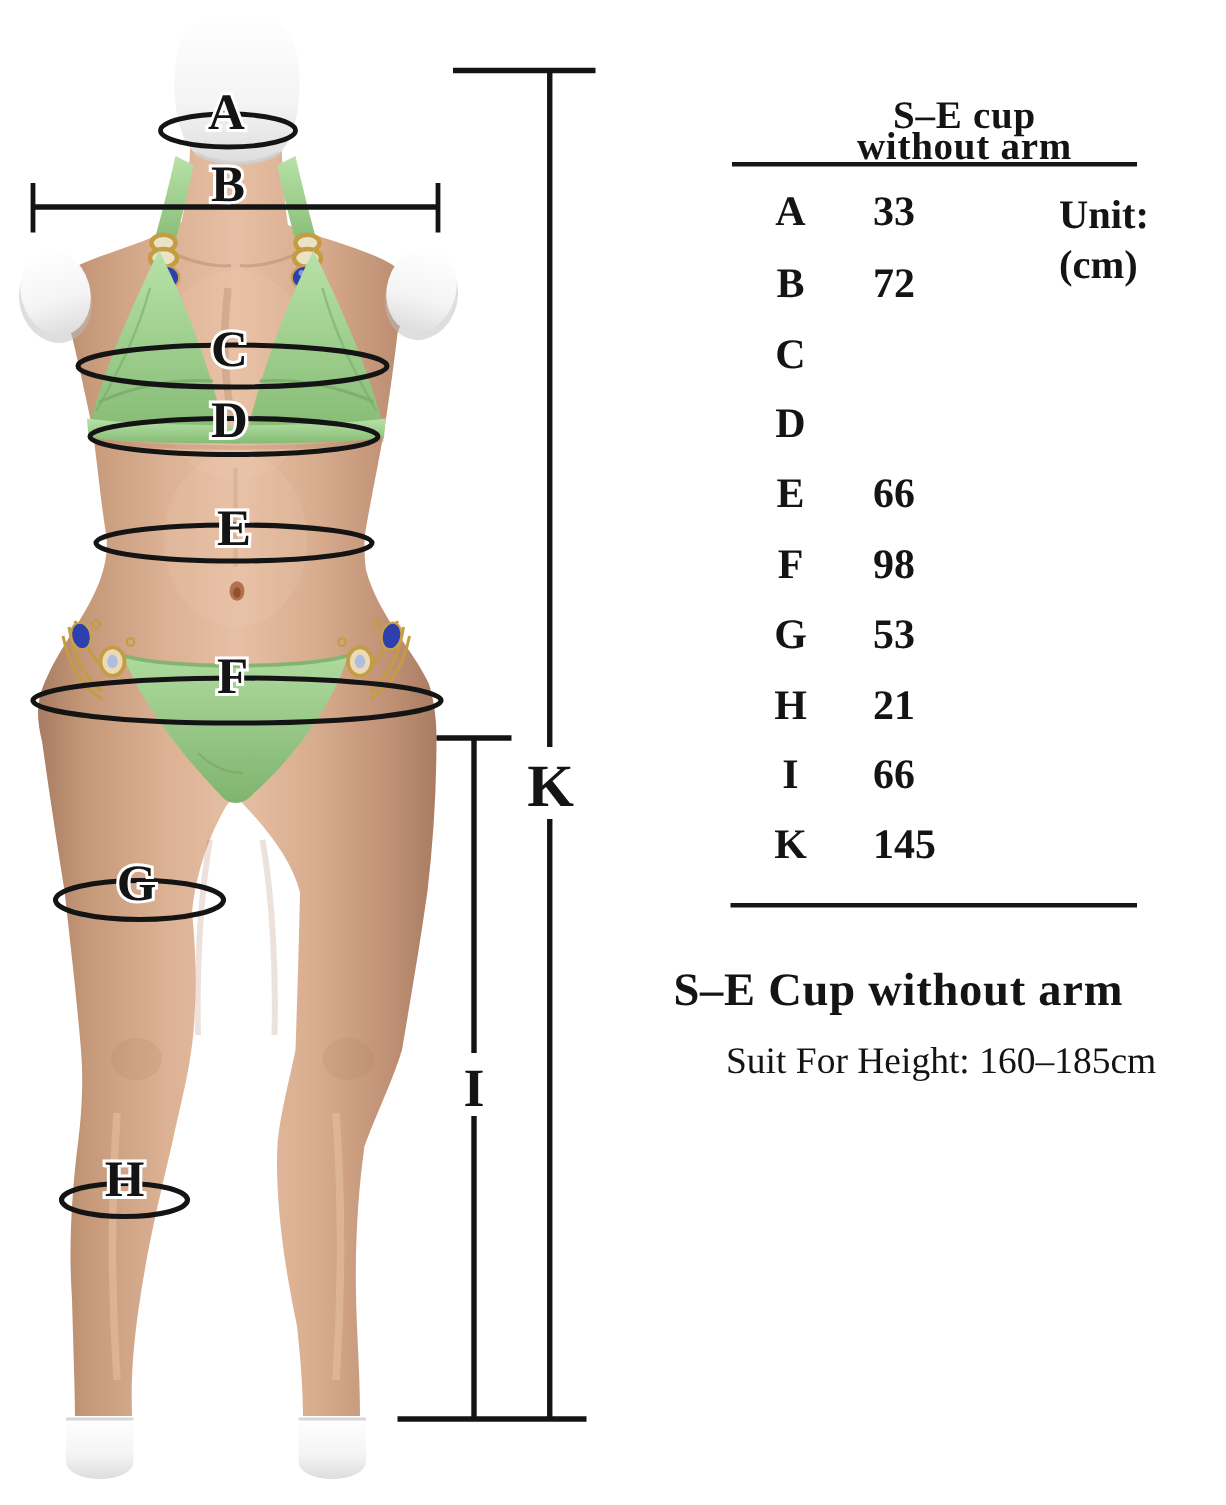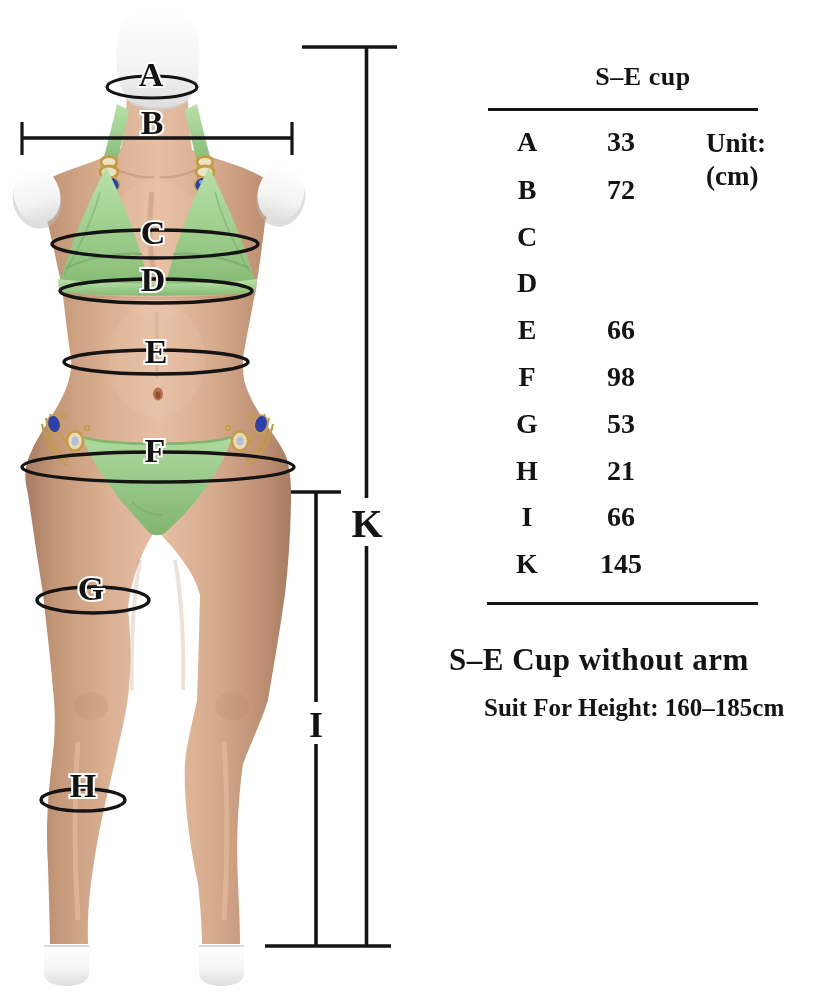--- a/index.html
+++ b/index.html
@@ -14,24 +14,24 @@
     font-weight:700;fill:#141414;stroke:#ffffff;stroke-width:4px;paint-order:stroke;
     text-anchor:middle;
   }
   .tbl-header{
     left:493px;top:66px;width:300px;text-align:center;
     font-size:26px;line-height:21px;font-weight:700;letter-spacing:.5px;
   }
   .rule{background:#161616;height:3px;}
   .t-row{left:0;width:817px;height:32px;line-height:32px;font-weight:700;font-size:28px;}
   .t-key{position:absolute;left:492px;width:70px;text-align:center;}
-  .t-val{position:absolute;left:556px;width:130px;text-align:center;}
+  .t-val{position:absolute;left:582px;width:130px;}
   .unit-block{left:706px;top:127px;font-size:27px;font-weight:700;line-height:33px;}
   .details-title{left:449px;top:642px;width:360px;font-size:31px;font-weight:700;letter-spacing:.5px;}
-  .suit-lines{left:484px;top:692px;width:333px;font-size:25px;font-weight:700;line-height:31px;}
+  .suit-lines{left:484px;top:692px;width:333px;font-size:25px;font-weight:400;line-height:31px;}
 </style>
 </head>
 <body>
 
 <div class="canvas">
 
   <svg class="abs" style="left:0;top:0" width="460" height="1003" viewBox="0 0 460 1003">
     <defs>
       <linearGradient id="skin" x1="0" y1="0" x2="1" y2="0">
         <stop offset="0" stop-color="#a87c63"></stop>
@@ -234,20 +234,21 @@
       <text class="fig-label" x="91" y="600" font-size="34">G</text>
       <text class="fig-label" x="83" y="797" font-size="34">H</text>
       <text class="fig-label" x="316" y="737" font-size="36">I</text>
       <text class="fig-label" x="367" y="537" font-size="40">K</text>
     </g>
   </svg>
 
   <div>
     <div class="abs tbl-header">
       <div>S–E cup</div>
+      <div>without arm</div>
     </div>
     <div class="abs rule" style="left:488px;top:108px;width:270px;"></div>
 
     <div class="abs t-row" style="top:126px;">
       <span class="t-key">A</span>
       <span class="t-val">33</span>
     </div>
     <div class="abs t-row" style="top:174px;">
       <span class="t-key">B</span>
       <span class="t-val">72</span>

